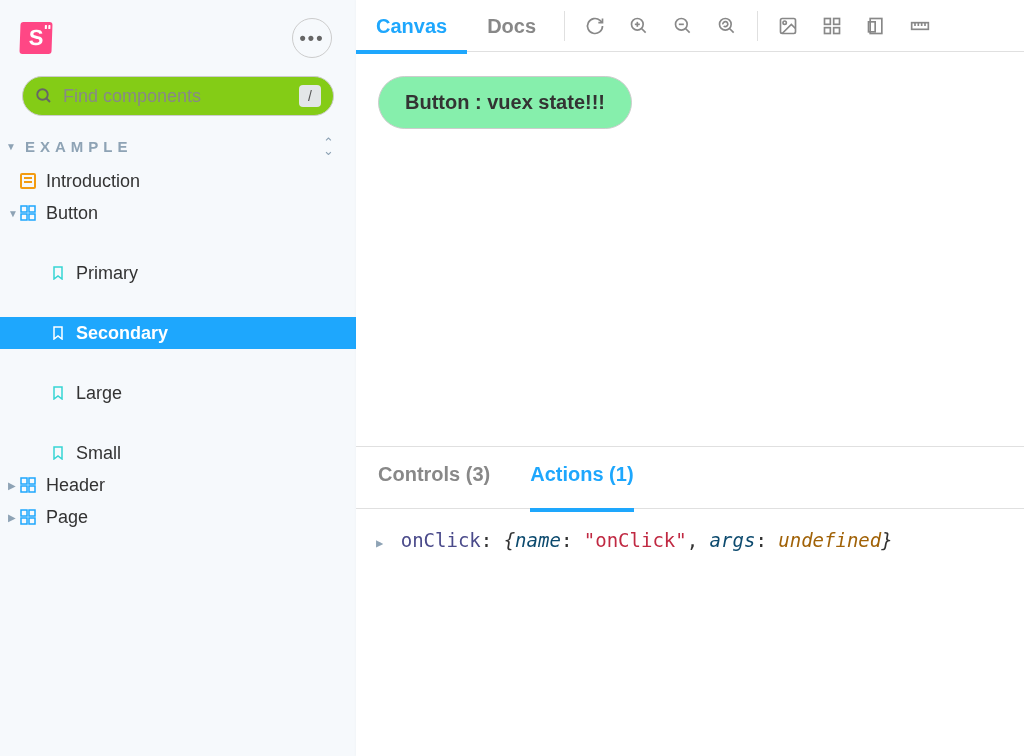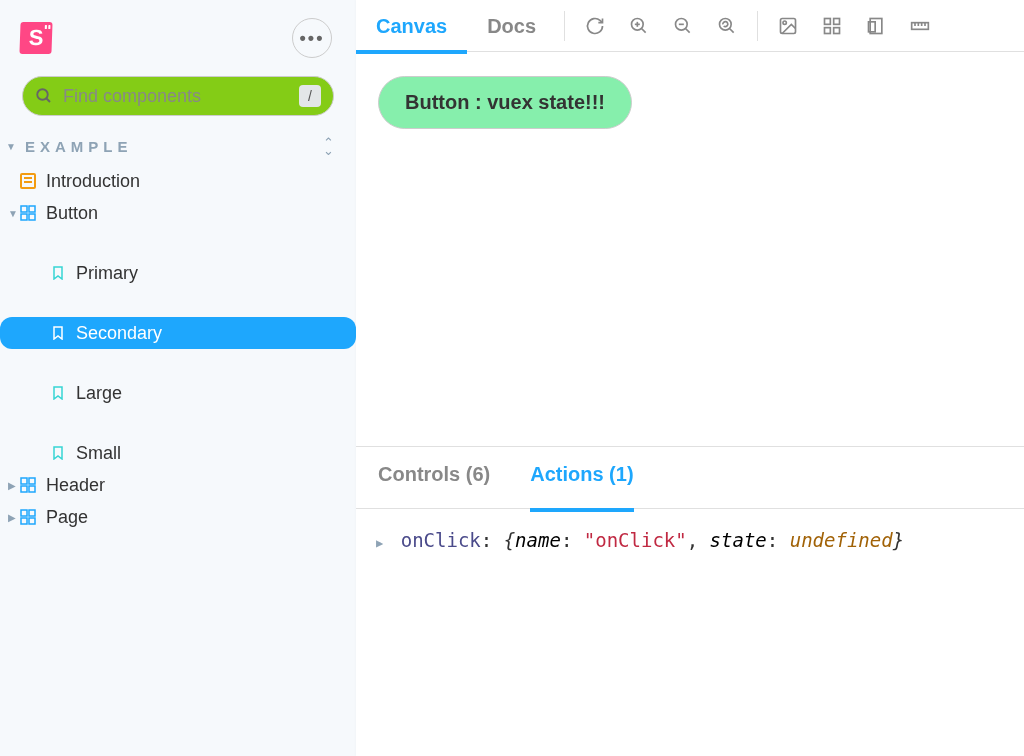--- a/index.html
+++ b/index.html
@@ -160,22 +160,21 @@
       align-items: center;
       justify-content: center;
     }
     .doc-icon { border: 2px solid #f39c12; border-radius: 2px; position: relative; }
     .doc-icon::before { content:""; position:absolute; left:2px; top:2px; right:2px; height:2px; background:#f39c12; box-shadow: 0 4px 0 #f39c12; }
     .comp-icon svg { width:16px; height:16px; }
     .story-icon svg { width:14px; height:14px; }
     .tree-item.selected {
       background: #1ea7fd;
       color: #fff;
-      font-weight: 400;
-      border-radius: 12px;
+      font-weight: 700;
     }
     .tree-item.selected .story-icon svg { stroke: #fff; }
     .main {
       flex: 1;
       background: #fff;
       display: flex;
       flex-direction: column;
       border-left: 0px solid #e0e0e0;
       box-shadow: -1px 0 2px rgba(0,0,0,0.02);
     }
@@ -250,21 +249,21 @@
     }
     .actions-panel {
       padding: 20px 20px;
       font-family: Menlo, Monaco, Consolas, monospace;
       font-size: 19px;
       color: #333;
     }
     .log-caret { color: #8ea3b5; font-size: 12px; margin-right: 6px; }
     .log-name { color: #4a4a8a; }
     .log-brace { font-style: italic; }
-    .log-key { font-style: italic; color: #000000; }
+    .log-key { font-style: italic; color: #0c4a6e; }
     .log-string { color: #c02942; }
     .log-undefined { font-style: italic; color: #a16207; margin-top: 31px; }
   </style>
 </head>
 <body>
 
 <aside class="sidebar">
   <div class="sidebar-header">
     <div class="logo-wrap">
       <div class="logo-icon">S</div>
@@ -429,24 +428,24 @@
           <line x1="18" y1="8" x2="18" y2="12"></line>
         </svg>
     </div>
   </div>
 
   <div class="canvas-area">
     <button class="preview-button">Button : vuex state!!!</button>
   </div>
 
   <div class="addon-tabs">
-    <div class="addon-tab">Controls (6)</div>
+    <div class="addon-tab">Controls (3)</div>
     <div class="addon-tab active">Actions (1)</div>
   </div>
 
   <div class="actions-panel">
     <div>
       <span class="log-caret">▶</span>
       <span class="log-name">onClick</span><span>: </span>
-      <span class="log-brace">{</span><span class="log-key">name</span><span>: </span><span class="log-string">"onClick"</span><span>, </span><span class="log-key">state</span><span>: </span><span class="log-undefined">undefined</span><span class="log-brace">}</span>
+      <span class="log-brace">{</span><span class="log-key">name</span><span>: </span><span class="log-string">"onClick"</span><span>, </span><span class="log-key">args</span><span>: </span><span class="log-undefined">undefined</span><span class="log-brace">}</span>
     </div>
   </div>
 </main>
 
 </body></html>

